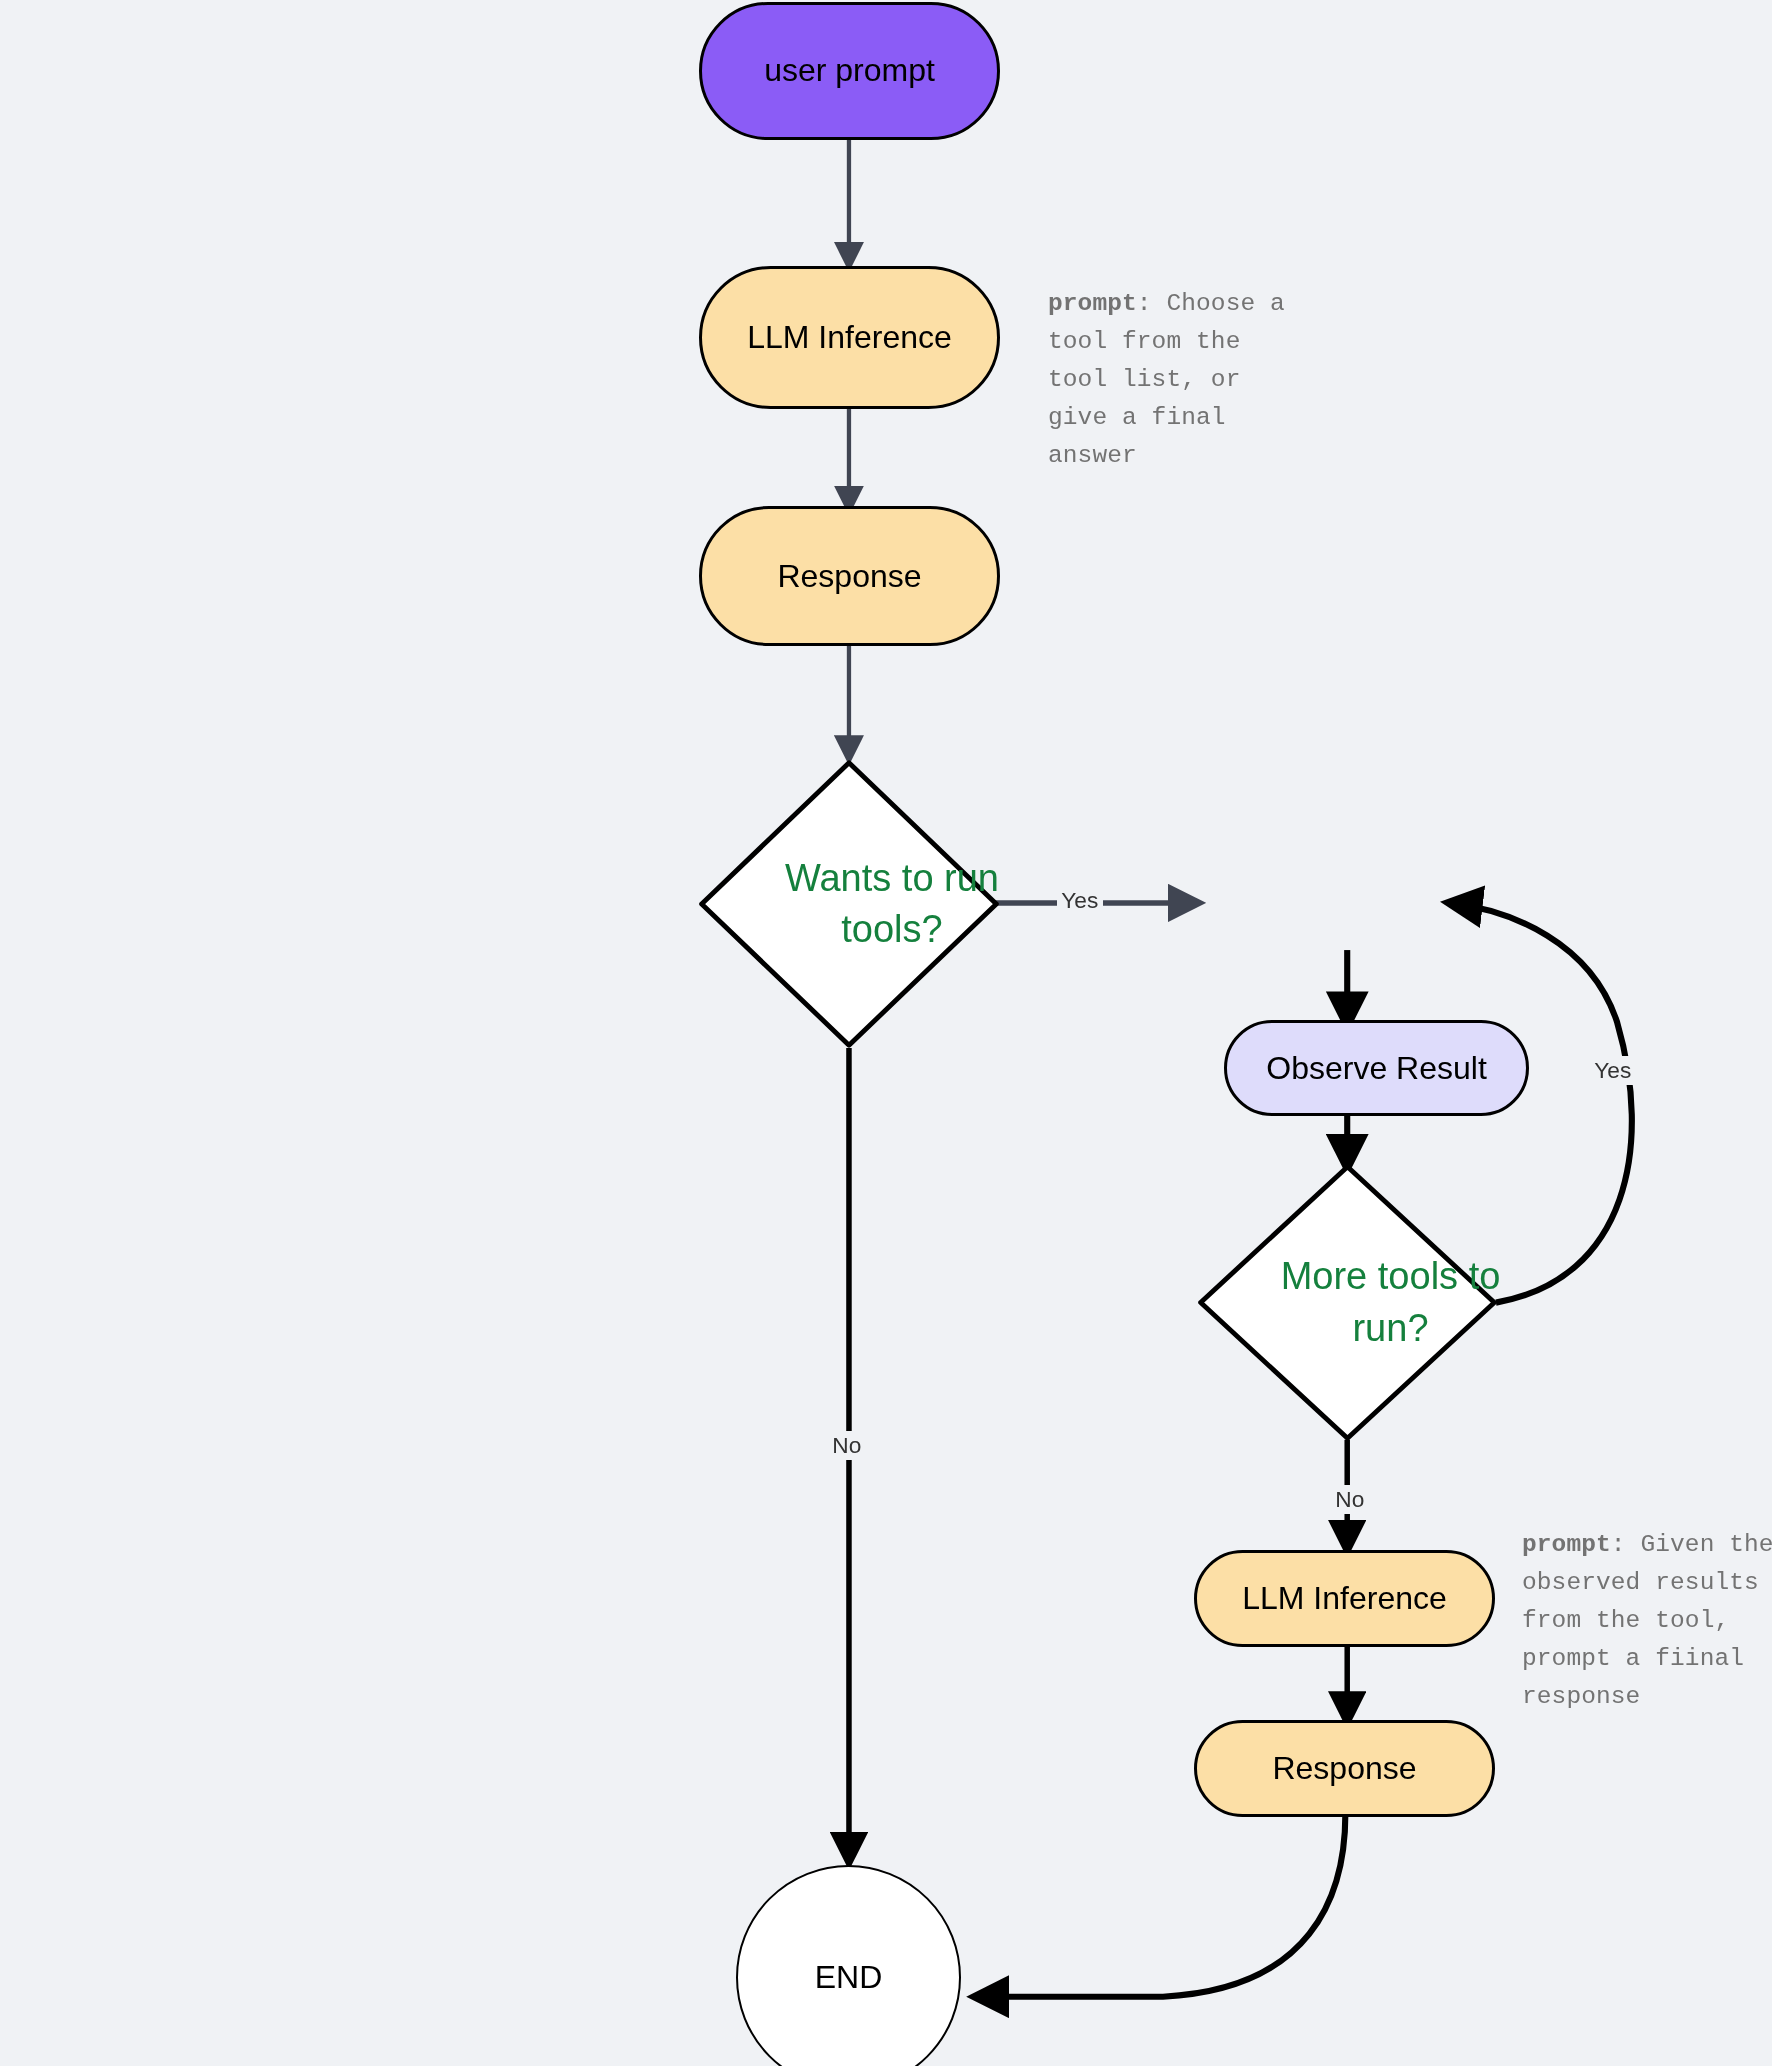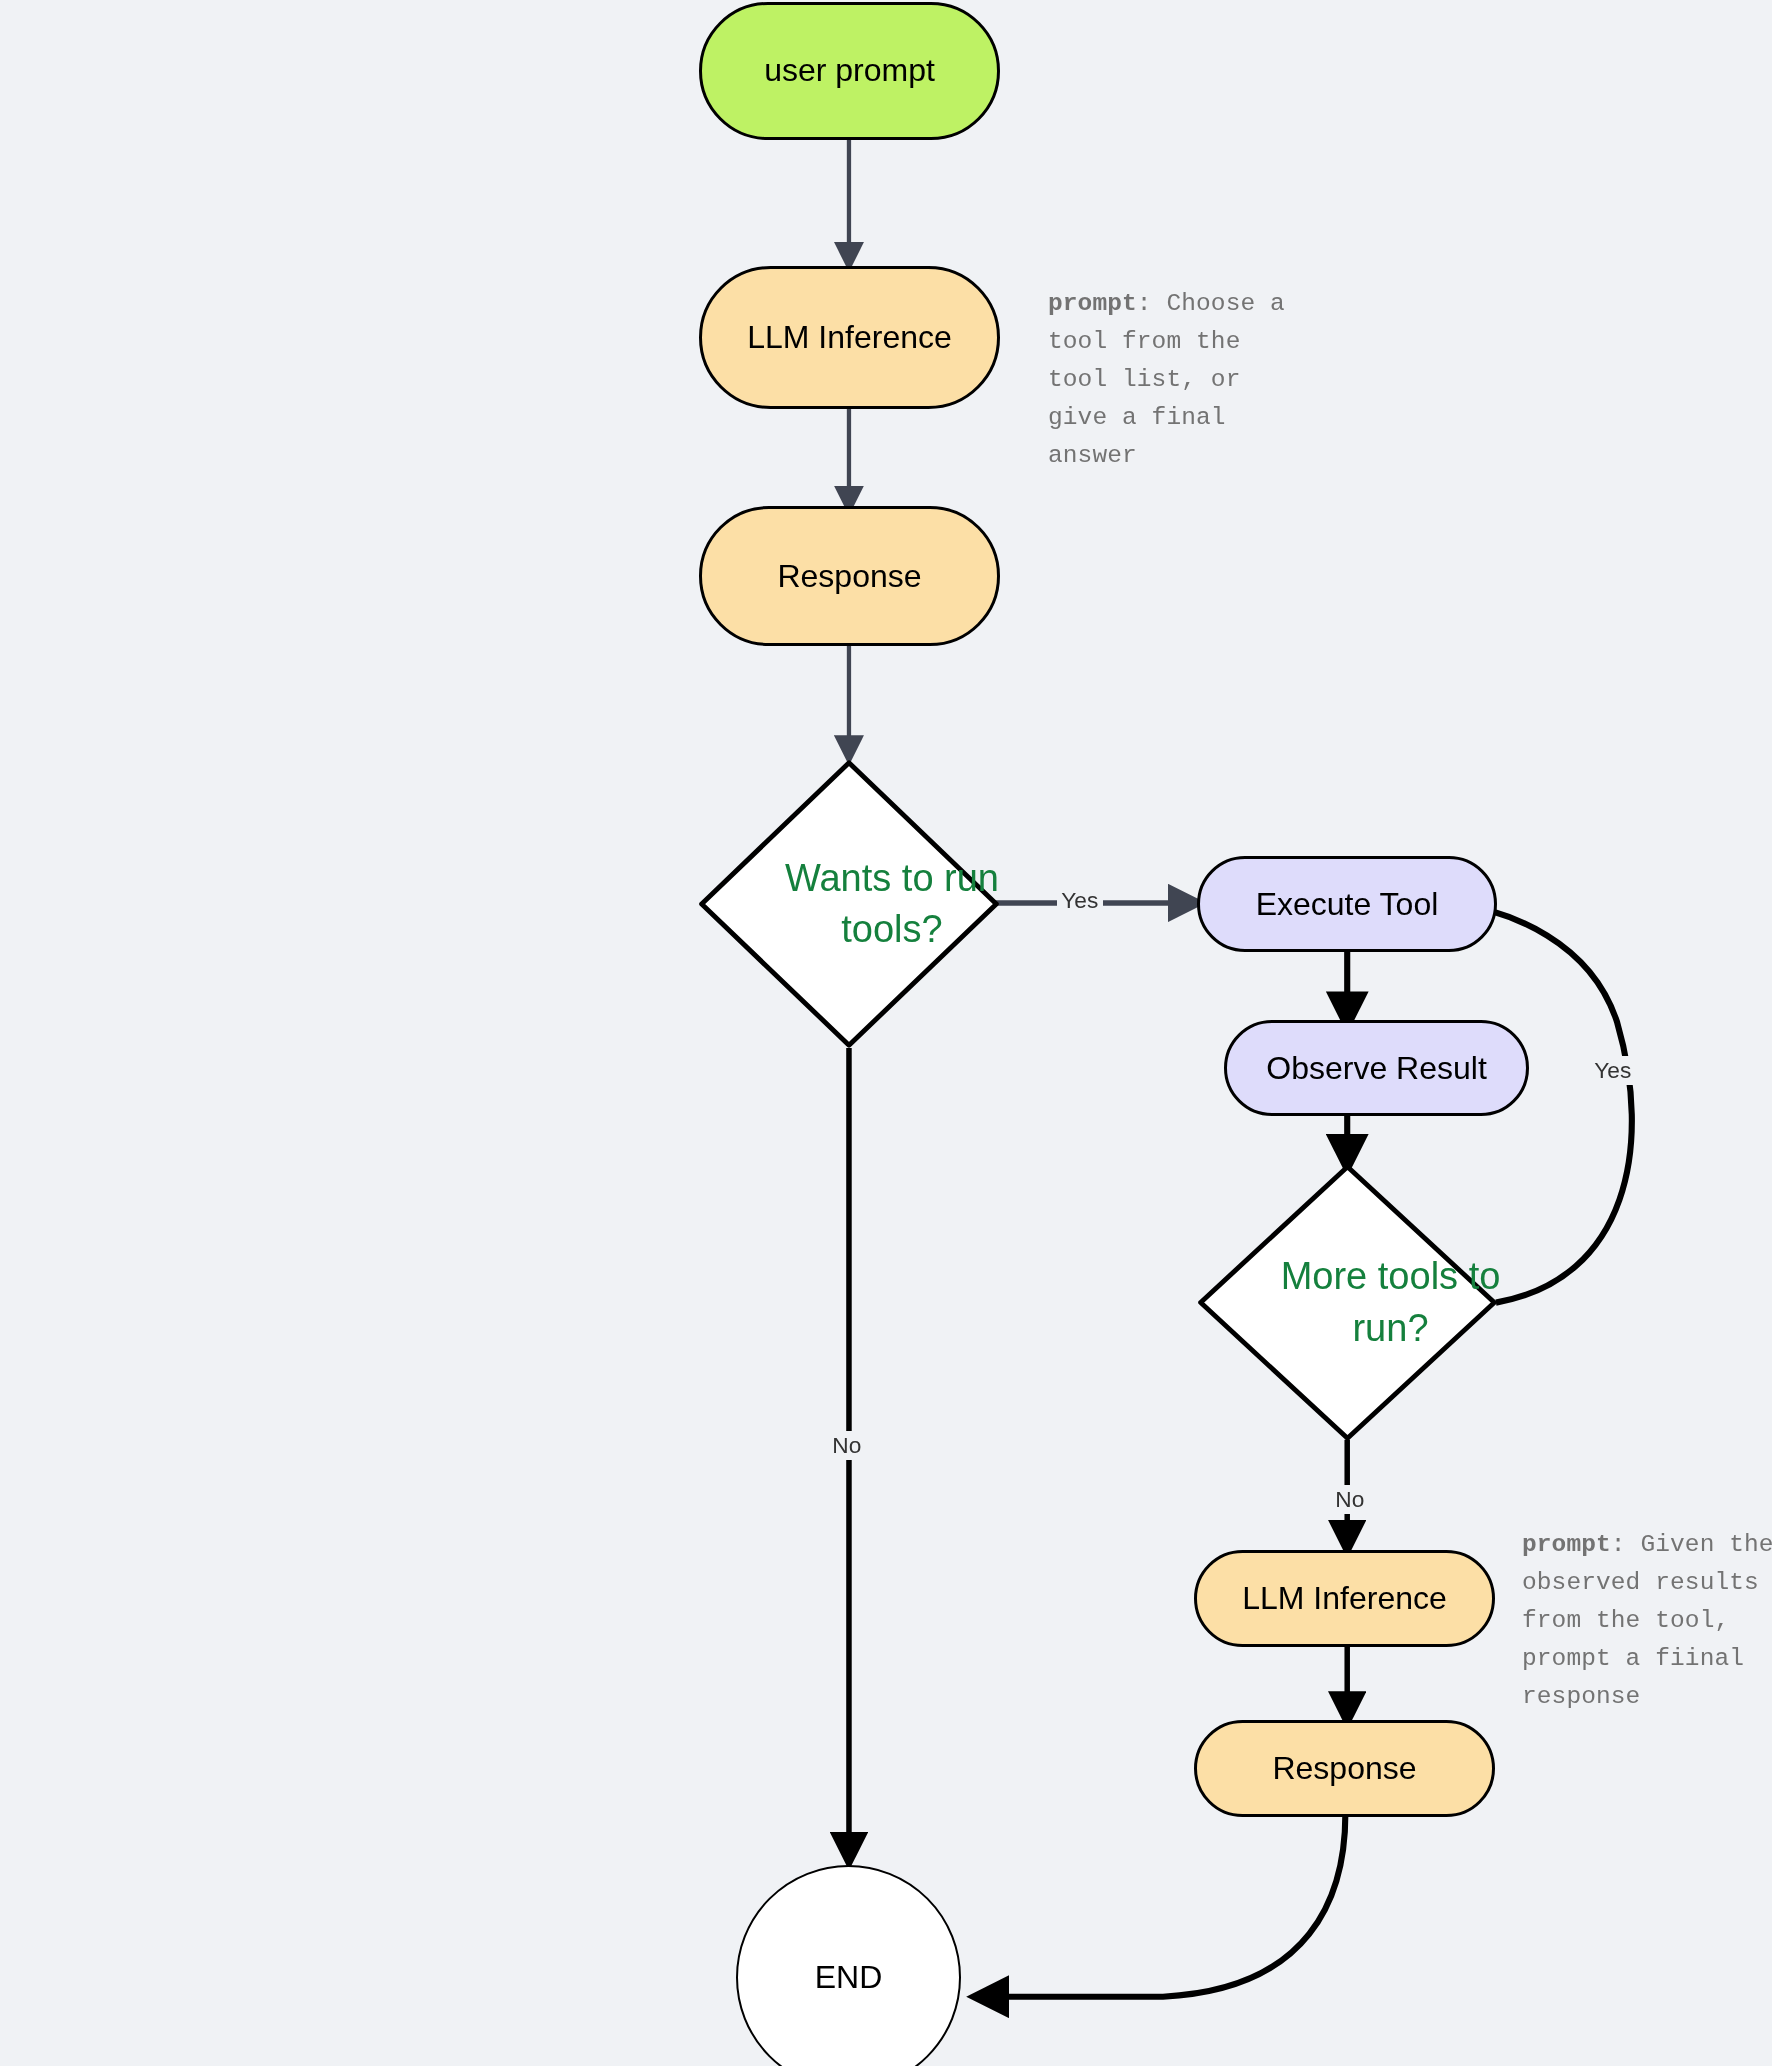--- a/index.html
+++ b/index.html
@@ -33,21 +33,21 @@
     justify-content: center;
     text-align: center;
     color: #000000;
     line-height: 1.28;
   }
   .node-stadium {
     border: 3.1px solid #000000;
     border-radius: 612px;
     font-size: 32px;
   }
-  .node-teal   { background: #bef264; }
+  .node-teal   { background: #8b5cf6; }
   .node-orange { background: #fcdfa6; text-align: right; }
   .node-purple { background: #dedcfb; }
   .node-circle {
     background: #ffffff;
     border: 2.4px solid #000000;
     border-radius: 50%;
     font-size: 32px;
   }
   .diamond-wrap {
     position: absolute;
@@ -136,23 +136,20 @@
     <span>Response</span>
   </div>
 
   <div class="diamond-wrap" style="left:698px; top:759px; width:302px; height:290px;">
     <svg width="302" height="290" viewBox="0 0 494 474">
       <path d="M 247 6 L 488 237 L 247 468 L 6 237 Z" fill="#ffffff" stroke="#000000" stroke-width="8" stroke-linejoin="round"></path>
     </svg>
     <div class="diamond-label" style="padding:0 43px;">Wants to run tools?</div>
   </div>
 
-  <div class="node node-stadium node-purple" style="left:1197px; top:856px; width:300px; height:96px;">
-    <span>Execute Tool</span>
-  </div>
 
   <div class="node node-stadium node-purple" style="left:1224px; top:1020px; width:305px; height:96px;">
     <span>Observe Result</span>
   </div>
 
   <div class="diamond-wrap" style="left:1197px; top:1163px; width:301px; height:279px;">
     <svg width="301" height="279" viewBox="0 0 492 456">
       <path d="M 246 6 L 486 228 L 246 450 L 6 228 Z" fill="#ffffff" stroke="#000000" stroke-width="8" stroke-linejoin="round"></path>
     </svg>
     <div class="diamond-label" style="padding:0 43px;">More tools to run?</div>

